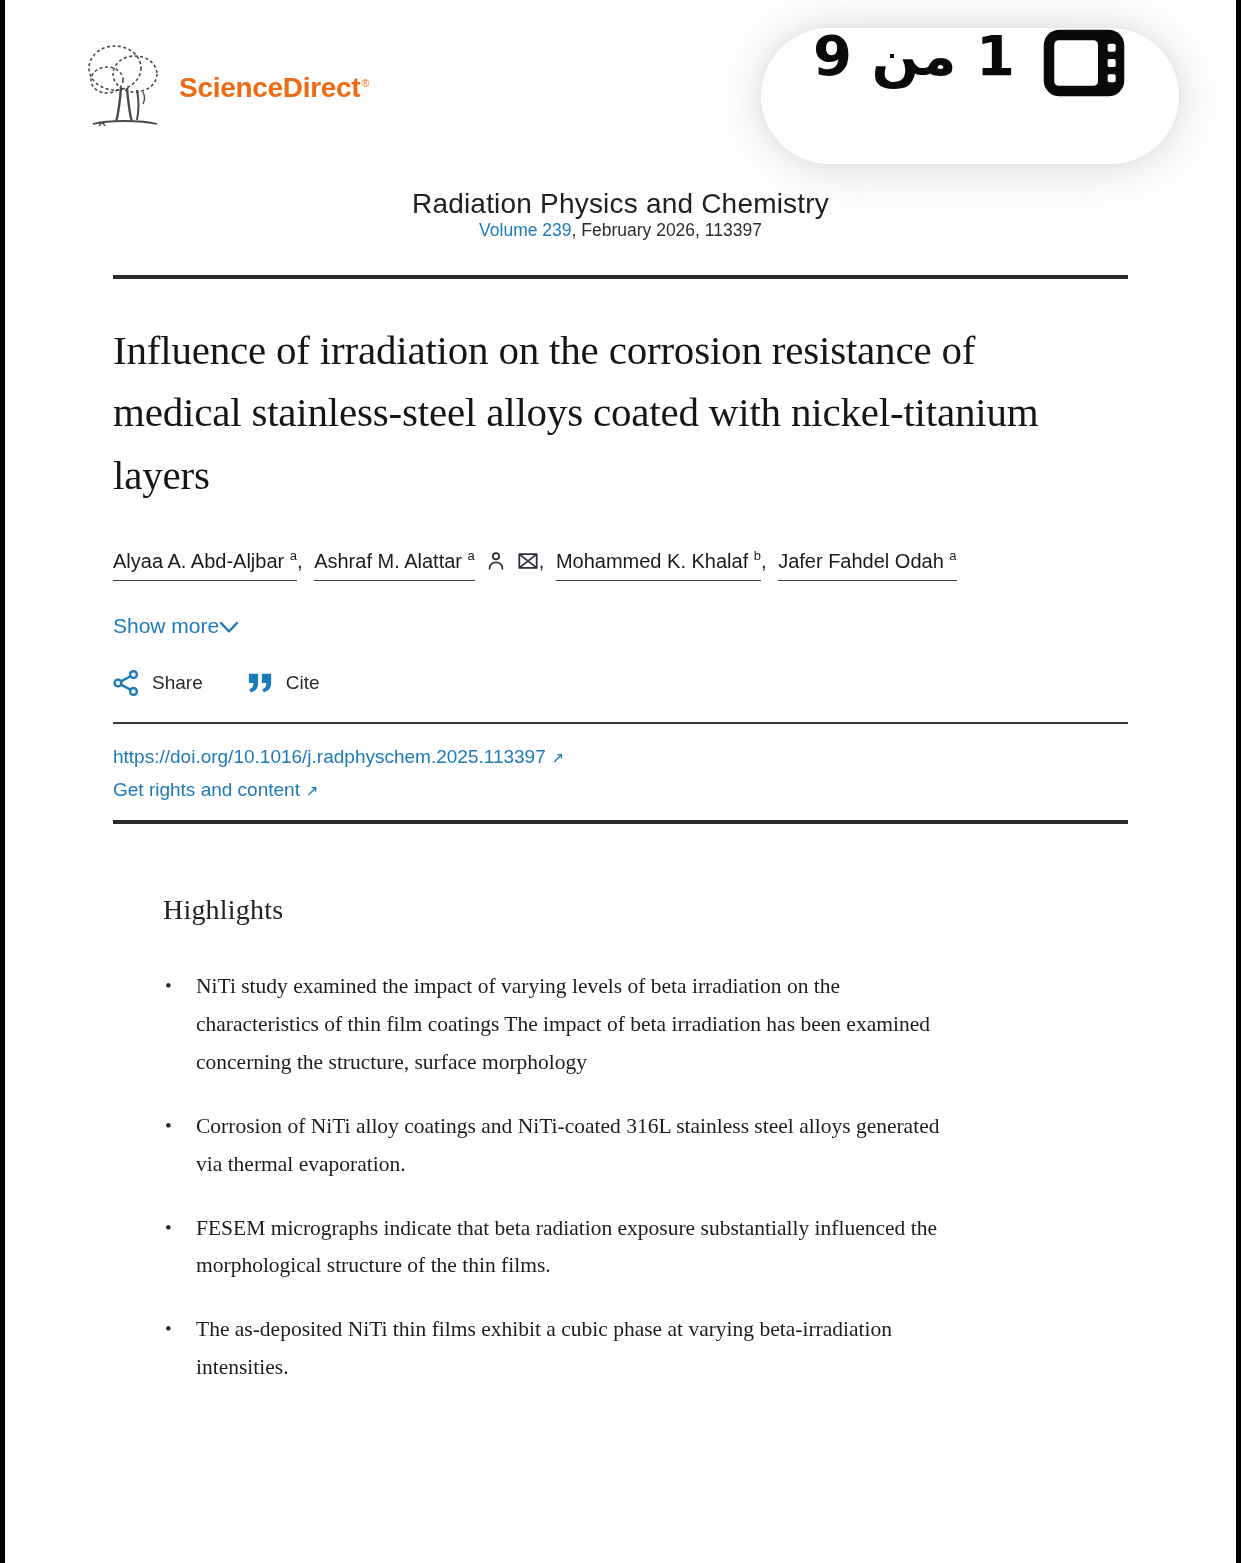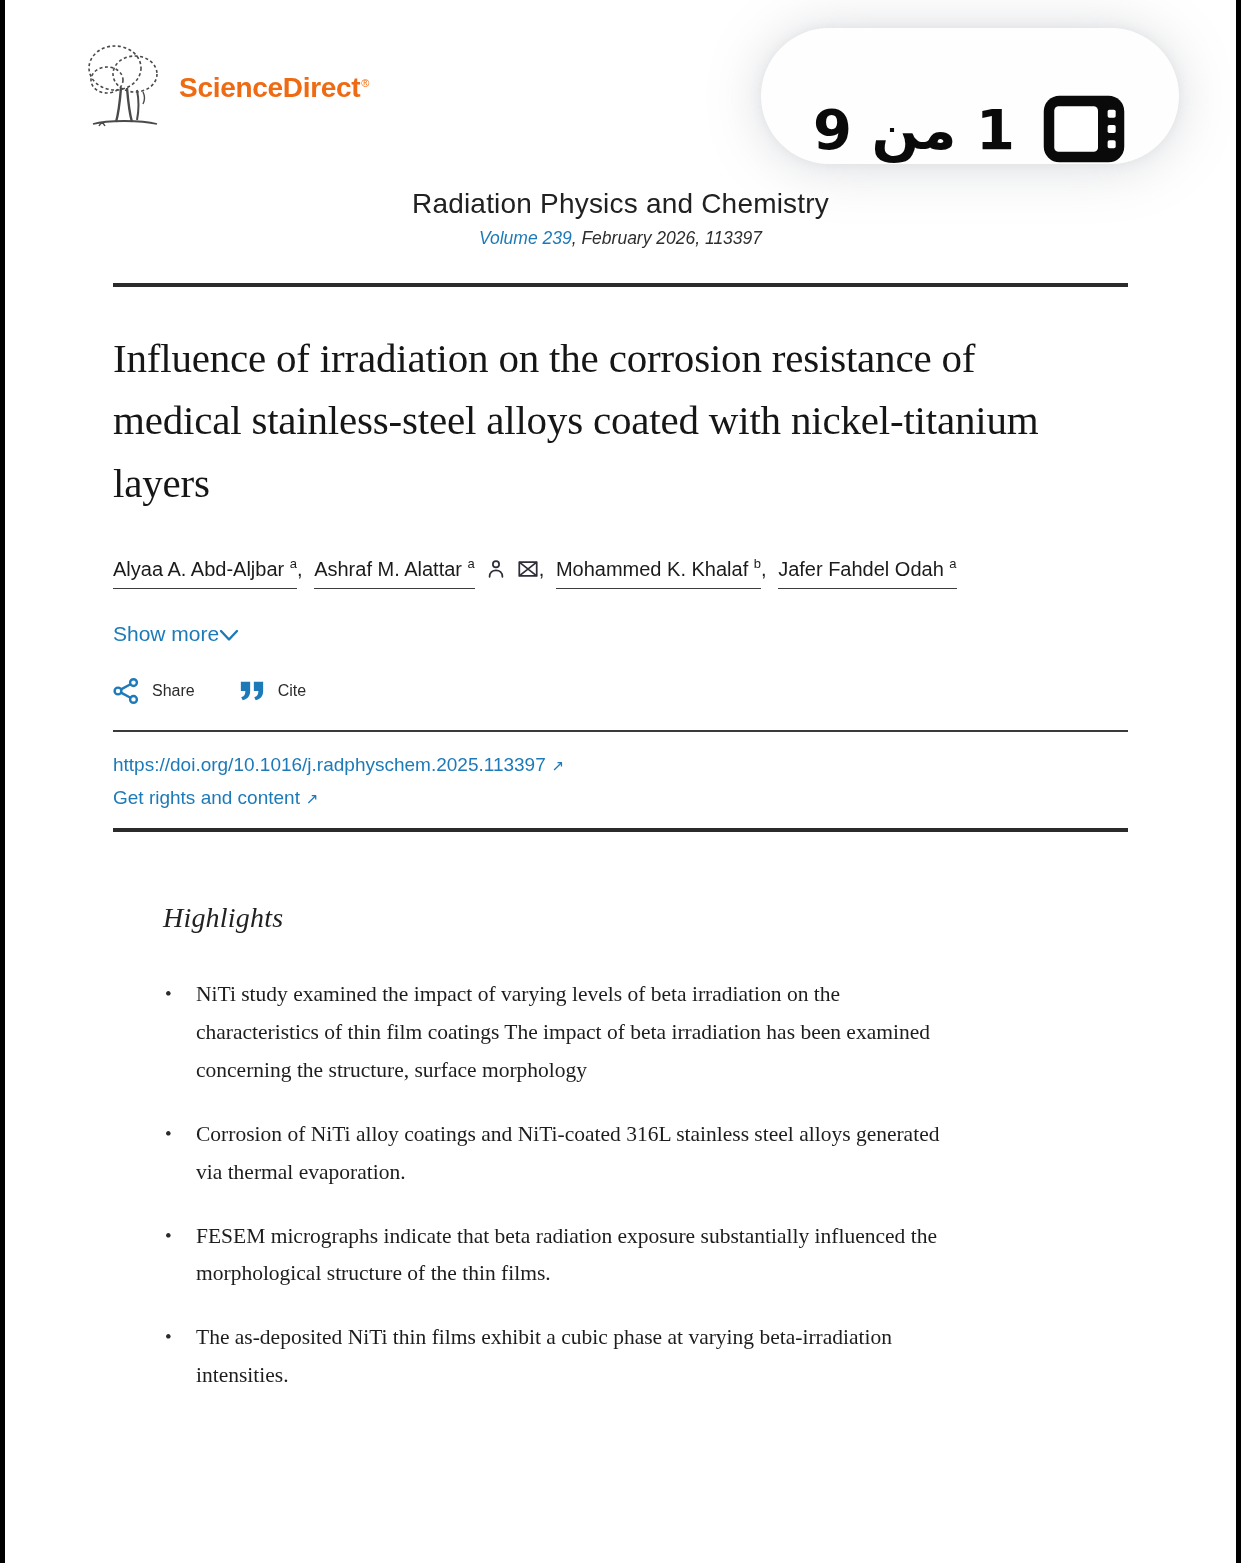--- a/index.html
+++ b/index.html
@@ -16,32 +16,32 @@
   .top-row{position:relative;height:170px;}
   .brand{position:absolute;left:85px;top:42px;display:flex;align-items:center;gap:16px;cursor:pointer;}
   .tree-logo{width:78px;height:92px;}
   .brand-text{font-size:28px;font-weight:700;color:#ee6a13;letter-spacing:-0.3px;}
   .brand-text .reg{font-size:11px;vertical-align:super;font-weight:400;margin-left:1px;}
 
   .pager-pill{
     position:absolute;right:62px;top:28px;height:136px;min-width:415px;
     background:#fefefe;border-radius:72px;
     box-shadow:0 2px 55px rgba(120,125,135,0.28), 0 0 12px rgba(140,145,155,0.12);
-    display:flex;align-items:flex-end;justify-content:center;gap:26px;
+    display:flex;align-items:flex-start;justify-content:center;gap:26px;
     box-sizing:border-box;padding:0 52px;cursor:pointer;
   }
   .pager-pill .pager-text{
     font-family:"DejaVu Sans",sans-serif;font-weight:700;font-size:56px;color:#0a0a0a;
     letter-spacing:1px;line-height:1;padding-bottom:6px;
   }
   .pager-icon{width:86px;height:70px;flex:0 0 auto;}
 
   .journal-head{text-align:center;margin-top:18px;}
   .journal-title{font-size:28px;font-weight:400;color:#212121;margin:0;letter-spacing:0.2px;}
-  .vol-line{margin-top:8px;font-size:17.5px;color:#2d2d2d;font-style:italic;}
+  .vol-line{margin-top:0;font-size:17.5px;color:#2d2d2d;}
   a.link{color:#1d7ab8;text-decoration:none;cursor:pointer;}
   .arrow-ne{font-family:"DejaVu Sans",sans-serif;font-size:15px;margin-left:6px;}
 
   
   main{padding:0 113px;}
   hr{border:none;margin:0;}
   hr.thick{height:4px;background:#2b2b2b;}
   hr.thin{height:2px;background:#3a3a3a;}
   .rule-1{margin-top:34px;}
 
@@ -60,32 +60,32 @@
   .show-more{
     display:inline-flex;align-items:center;margin-top:34px;
     background:none;border:none;padding:0;cursor:pointer;
     font-family:"Liberation Sans",sans-serif;font-size:21px;color:#1d7ab8;
   }
   .chevron-icon{width:20px;height:13px;margin-top:4px;}
 
   .actions{display:flex;align-items:center;gap:44px;margin-top:32px;}
   .action-btn{
     display:inline-flex;align-items:center;gap:13px;background:none;border:none;padding:0;
-    cursor:pointer;font-family:"Liberation Sans",sans-serif;font-size:16px;color:#2b2b2b;
+    cursor:pointer;font-family:"Liberation Sans",sans-serif;font-size:19px;color:#2b2b2b;
   }
   .action-icon{width:26px;height:26px;}
 
   .rule-2{margin-top:26px;}
   .links-block{margin-top:16px;font-size:19px;line-height:1.75;}
   .rule-3{margin-top:14px;}
 
   .highlights{padding-left:50px;margin-top:70px;}
   .highlights-heading{
     font-family:"Liberation Serif","DejaVu Serif",serif;
-    font-size:28px;font-weight:500;color:#222;margin:0;letter-spacing:0.2px;font-style:italic;
+    font-size:28px;font-weight:500;color:#222;margin:0;letter-spacing:0.2px;
   }
   .highlights-list{list-style:none;margin:42px 0 0 0;padding:0;max-width:800px;}
   .highlights-list li{
     position:relative;padding-left:33px;margin-bottom:26px;
     font-family:"Liberation Serif","DejaVu Serif",serif;
     font-size:21.5px;color:#1d1d1d;line-height:1.76;
   }
   .highlights-list li::before{
     content:"•";position:absolute;left:2px;top:1px;font-size:19px;color:#2b2b2b;
   }

